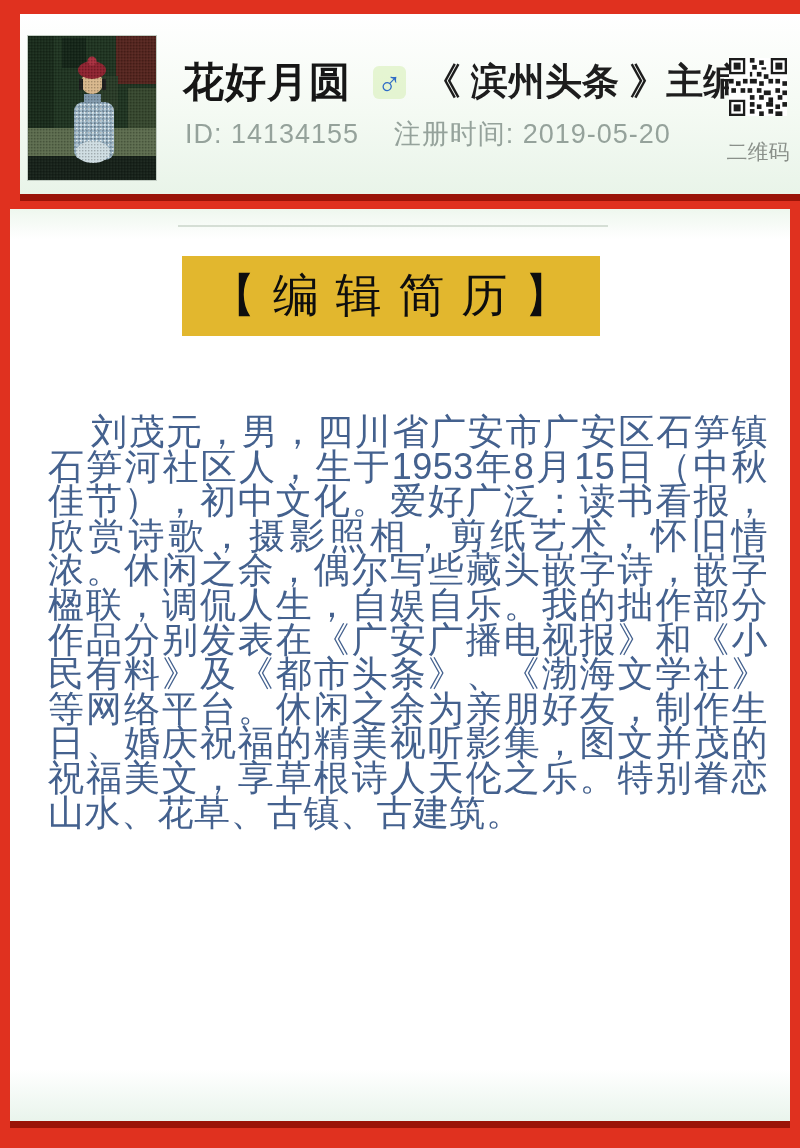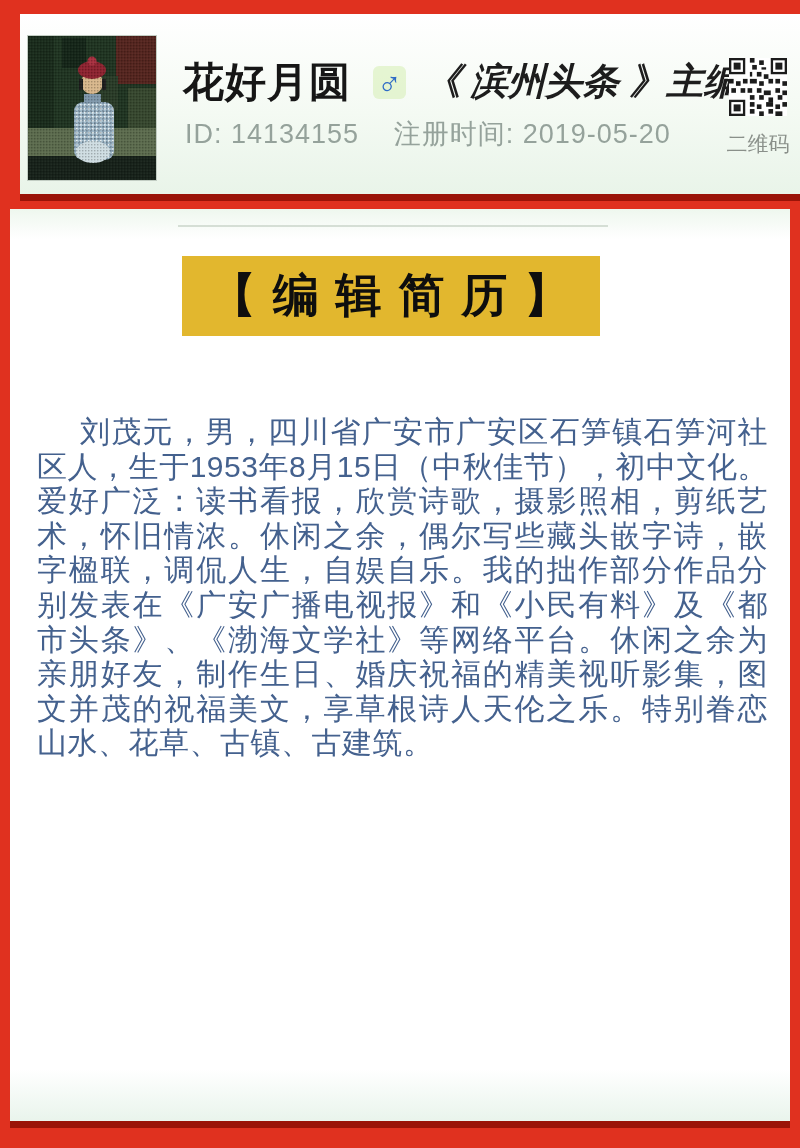--- a/index.html
+++ b/index.html
@@ -56,21 +56,20 @@
     padding: 0 4px;
     background: rgba(214, 238, 178, 0.55);
     border-radius: 6px;
     line-height: 1;
   }
   .affiliation {
     font-size: 37px;
     font-weight: 600;
     color: #1d1d1d;
     letter-spacing: 0px;
-    font-style: italic;
   }
   .id-line {
     position: absolute;
     left: 165px; top: 102px;
     font-size: 27px;
     color: #95a29b;
     letter-spacing: 1px;
     white-space: nowrap;
   }
   .id-line .reg { margin-left: 26px; }
@@ -81,21 +80,21 @@
     width: 72px;
     text-align: center;
   }
   .qr-code {
     width: 58px; height: 58px;
     margin: 0 auto;
     cursor: pointer;
   }
   .qr-code svg { display: block; width: 58px; height: 58px; }
   .qr-caption {
-    margin-top: 14px;
+    margin-top: 22px;
     font-size: 21px;
     color: #8a908a;
   }
 
   
   .main-card {
     position: absolute;
     left: 10px; top: 209px;
     width: 780px; height: 912px;
     background: linear-gradient(180deg, #eef7ee 0px, #ffffff 30px, #ffffff 860px, #e9f4ec 912px);
@@ -109,34 +108,34 @@
   }
   .banner {
     position: absolute;
     left: 172px; top: 47px;
     width: 418px; height: 80px;
     background: #e2b72e;
     display: flex;
     align-items: center;
     justify-content: center;
     font-size: 46px;
-    font-weight: 700;
+    font-weight: 400;
     color: #0e0e0e;
     letter-spacing: 2px;
     white-space: nowrap;
     overflow: hidden;
   }
   .body-text {
     position: absolute;
     left: 22px; top: 206px;
     width: 736px;
   }
   .body-text p {
-    margin: 0 0 35px 5px;
-    font-size: 30px;
+    margin: 0 0 35px 16px;
+    font-size: 36px;
     line-height: 34.6px;
     color: #44618e;
     text-align: justify;
     text-indent: 43px;
     letter-spacing: 0.5px;
   }
 </style>
 </head>
 <body>
 

